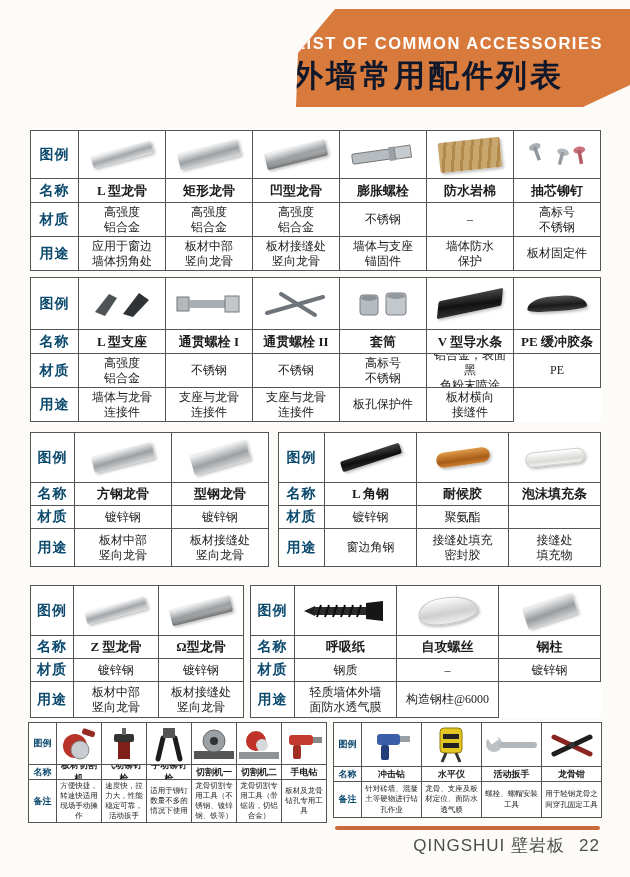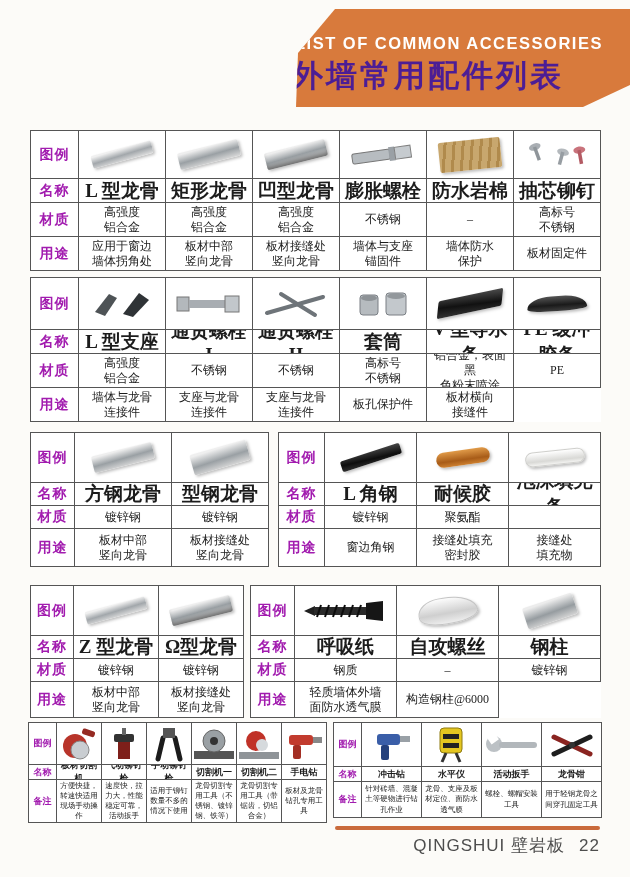--- a/index.html
+++ b/index.html
@@ -2,27 +2,27 @@
 <html><head>
 <meta charset="utf-8">
 <style>
   html,body{margin:0;padding:0;}
   body{width:630px;height:877px;position:relative;background:#fcfbf8;font-family:"Liberation Sans",sans-serif;overflow:hidden;}
 
   
   .banner{position:absolute;left:283px;top:9px;width:347px;height:98px;background:#d87a3c;
     clip-path:polygon(52px 0,347px 0,347px 76px,300px 98px,13px 98px,15px 44px);}
   .banner .en{position:absolute;left:12px;top:25px;color:#fff;font-size:16.5px;letter-spacing:1.5px;font-weight:bold;}
-  .banner .zh{position:absolute;left:9px;top:46px;color:#4c1d95;font-size:31px;font-weight:bold;letter-spacing:3px;}
+  .banner .zh{position:absolute;left:9px;top:46px;color:#0f172a;font-size:31px;font-weight:bold;letter-spacing:3px;}
 
   
   .tbl{position:absolute;display:grid;border-top:1.4px solid #555;border-left:1.4px solid #555;background:#fff;}
   .tbl>div{border-right:1.4px solid #555;border-bottom:1.4px solid #555;display:flex;align-items:center;justify-content:center;text-align:center;overflow:hidden;}
-  .lb{font-weight:bold;font-size:14px;color:#a21caf;letter-spacing:1px;}
-  .nm{font-family:"Liberation Serif",serif;font-weight:bold;font-size:19px;color:#1c1c1c;}
+  .lb{font-weight:bold;font-size:14px;color:#0c4a6e;letter-spacing:1px;}
+  .nm{font-family:"Liberation Serif",serif;font-weight:bold;font-size:13px;color:#1c1c1c;}
   .tx{font-family:"Liberation Serif",serif;font-size:12px;color:#1c1c1c;line-height:1.25;white-space:pre-line;padding:1px 2px;}
   .imgc{background:#fff;}
 
   .t1{left:30px;top:130px;grid-template-columns:48px repeat(6,87px);grid-template-rows:48px 24px 34px 34px;}
   .t2{left:30px;top:277px;grid-template-columns:48px repeat(6,87px);grid-template-rows:52px 24px 34px 34px;}
   .t3l{left:30px;top:432px;grid-template-columns:44px repeat(2,97px);grid-template-rows:50px 23px 23px 38px;}
   .t3r{left:278px;top:432px;grid-template-columns:46px repeat(3,92px);grid-template-rows:50px 23px 23px 38px;}
   .t4l{left:30px;top:585px;grid-template-columns:43px repeat(2,85px);grid-template-rows:50px 23px 23px 36px;}
   .t4r{left:250px;top:585px;grid-template-columns:44px repeat(3,102px);grid-template-rows:50px 23px 23px 36px;}
   .tla{left:28px;top:722px;grid-template-columns:28px repeat(6,45px);grid-template-rows:42px 15px 43px;}

